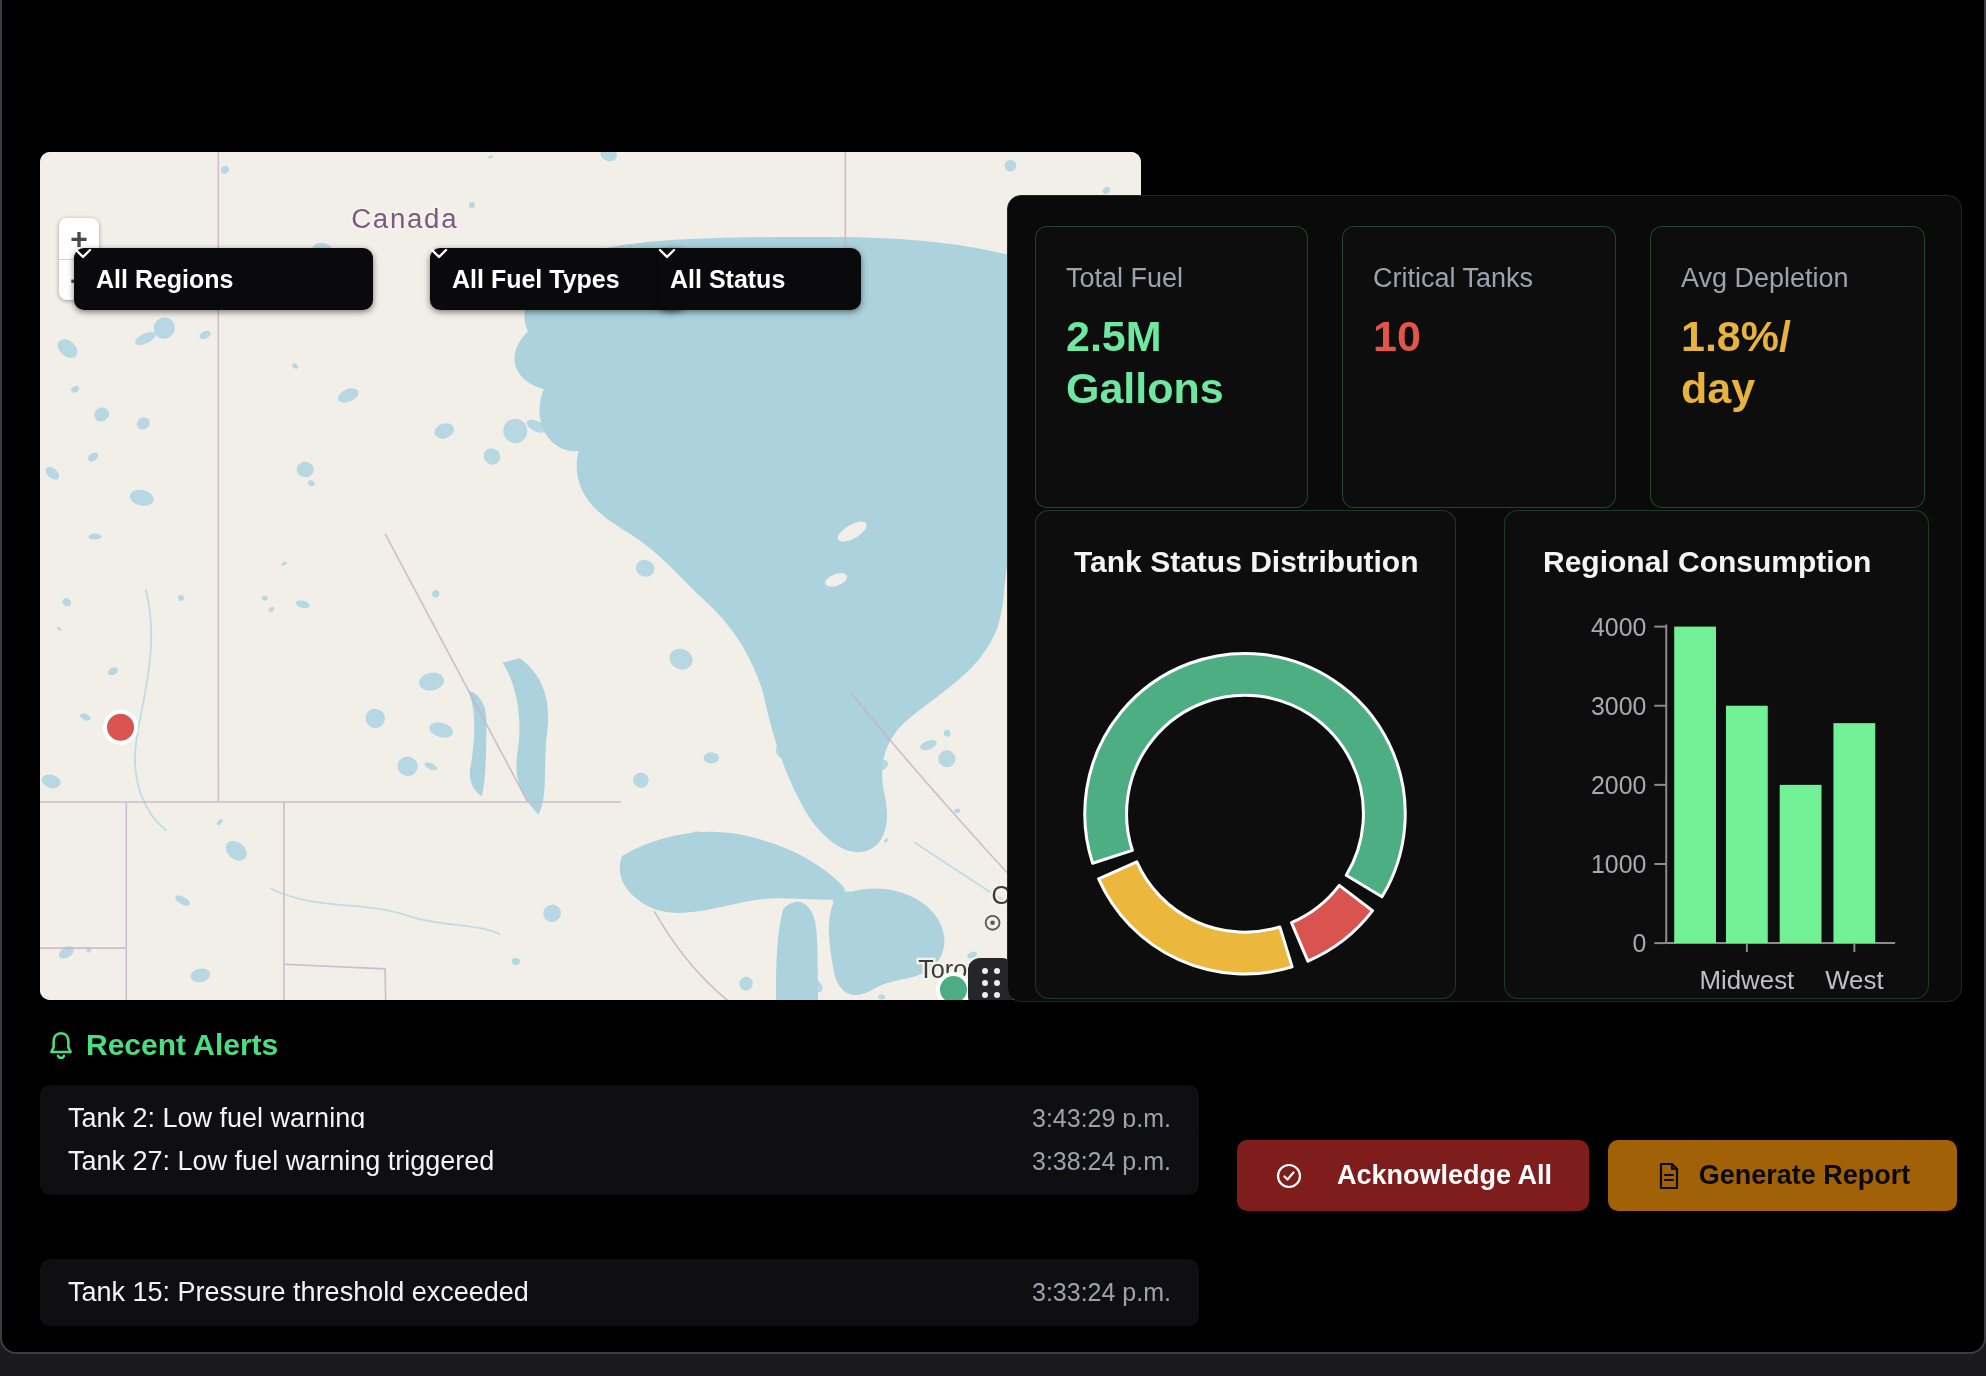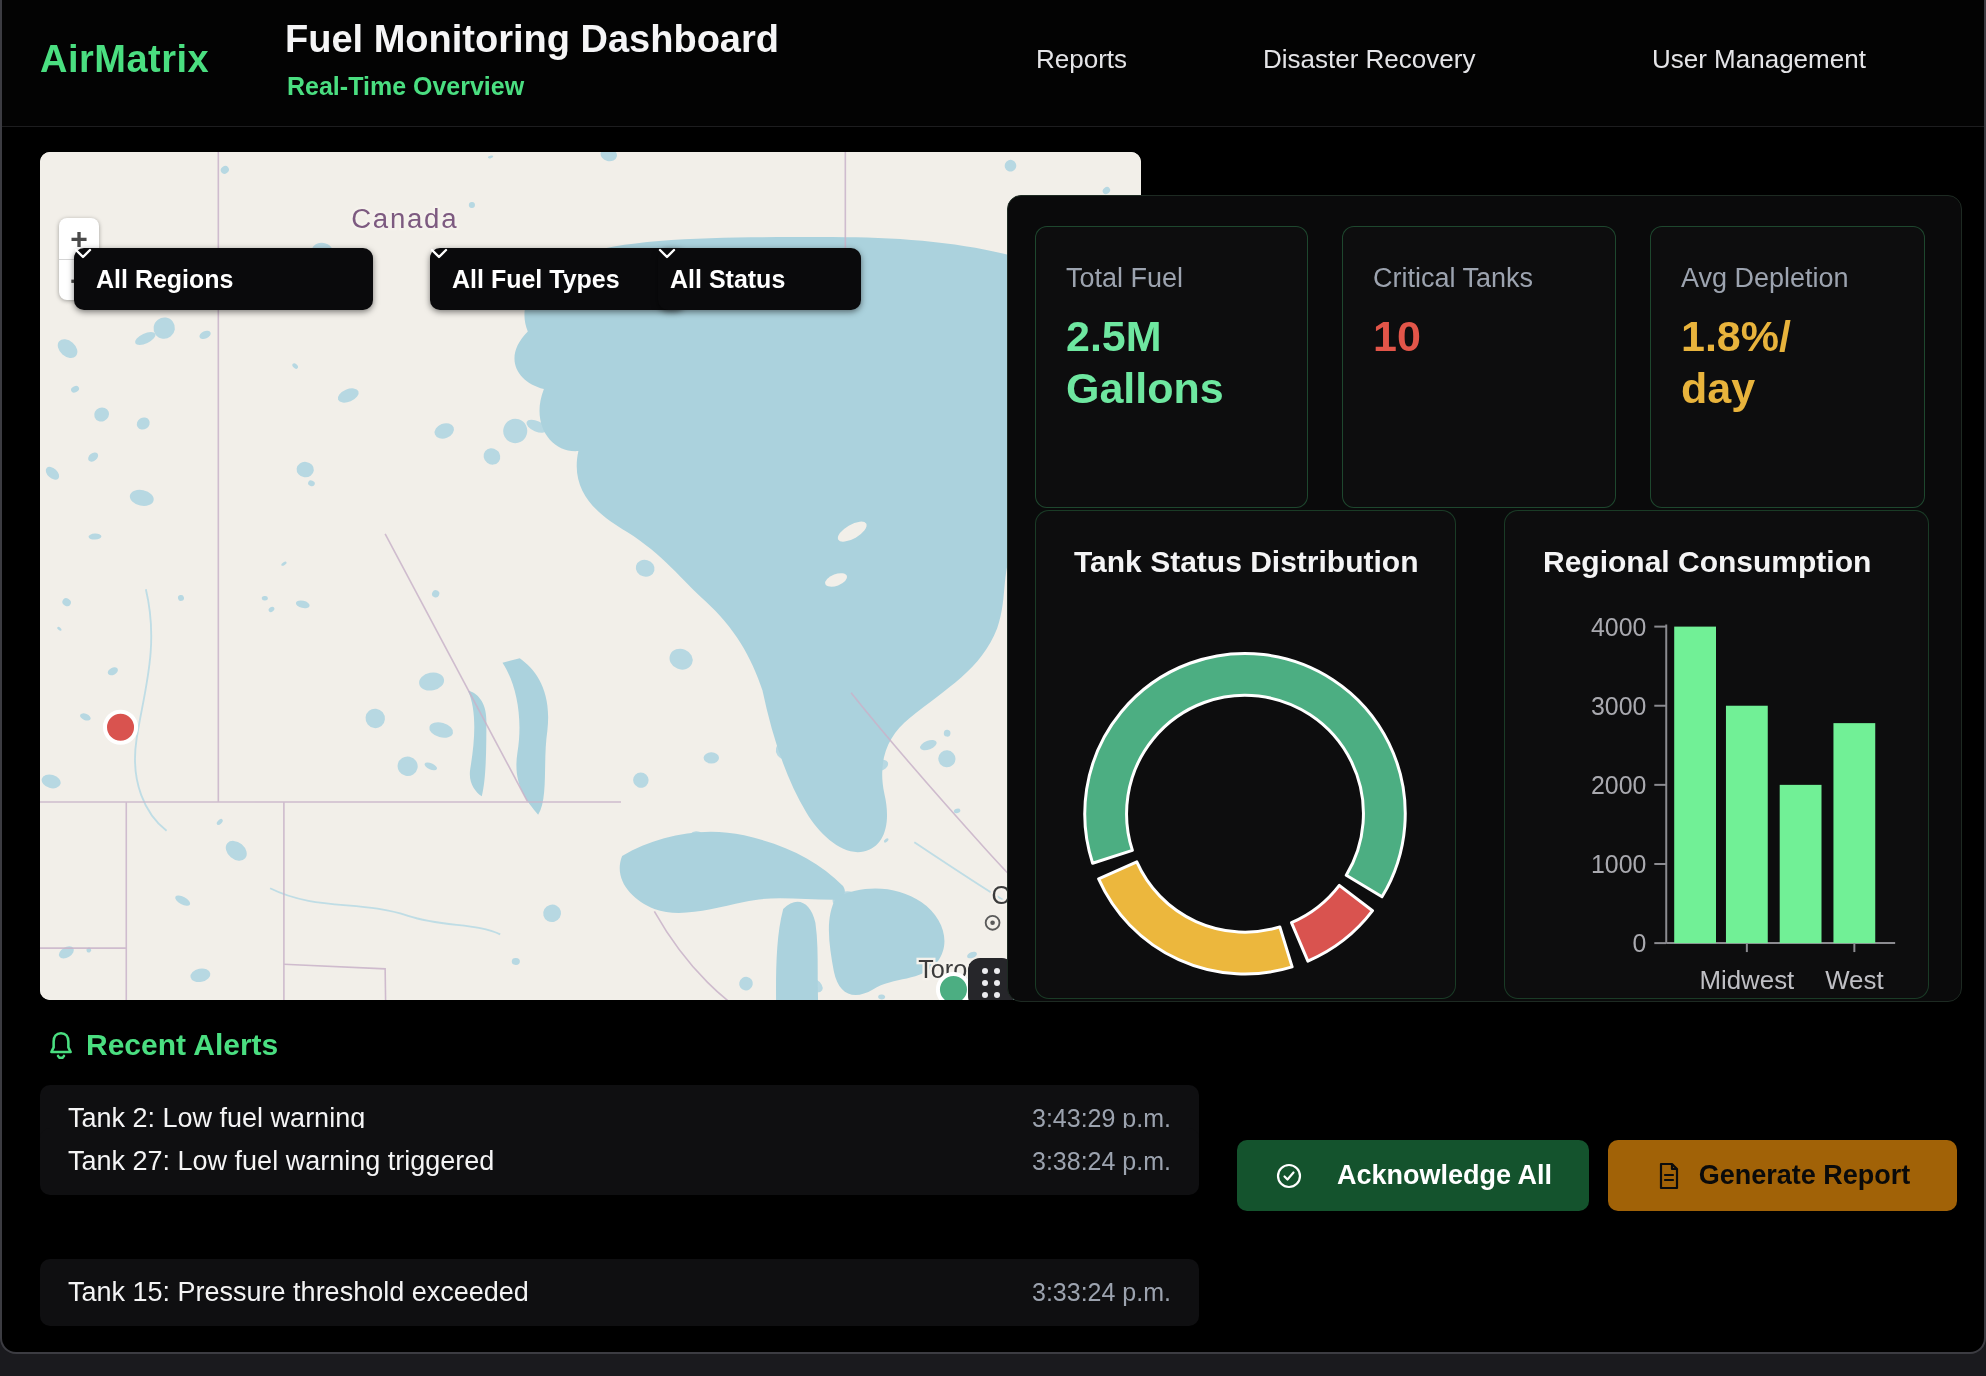--- a/index.html
+++ b/index.html
@@ -43,41 +43,31 @@
   
   .alerts-title{position:absolute;left:84px;top:1028px;font-size:30px;font-weight:bold;color:#4ade80;}
   .bell{position:absolute;left:42px;top:1028px;width:34px;height:36px;}
   .alert-row{position:absolute;left:38px;width:1159px;height:67px;background:#0f0f11;border-radius:10px;
              display:flex;align-items:center;justify-content:space-between;padding:0 28px;box-sizing:border-box;}
   .alert-text{font-size:27px;color:#f4f4f5;}
   .alert-time{font-size:25px;color:#9ca3af;}
 
   
   .btn{position:absolute;top:1140px;height:71px;border-radius:10px;display:flex;align-items:center;justify-content:center;gap:16px;cursor:pointer;border:none;}
-  .btn-ack{left:1235px;width:352px;background:#14532d;gap:33px;}
+  .btn-ack{left:1235px;width:352px;background:#7f1d1d;gap:33px;}
   .btn-ack span{font-size:27px;font-weight:600;color:#fff;}
   .btn-gen{left:1606px;width:349px;background:#a16207;}
   .btn-gen span{font-size:27px;font-weight:bold;color:#0a0a0a;}
 </style>
 </head>
 <body>
 
 <div class="stage">
  <div class="window">
 
-  <header>
-    <div class="logo">AirMatrix</div>
-    <div class="title">Fuel Monitoring Dashboard</div>
-    <div class="subtitle">Real-Time Overview</div>
-    <nav id="nav">
-          <span class="nav-item" style="left: 1034px;">Reports</span>
-          <span class="nav-item" style="left: 1261px;">Disaster Recovery</span>
-          <span class="nav-item" style="left: 1650px;">User Management</span>
-        </nav>
-  </header>
 
   <div class="map-card">
     <svg id="mapsvg" viewBox="0 0 957 848">
       <rect x="0" y="0" width="957" height="848" fill="#f2efe9"></rect>
       <g id="speckles">
             <ellipse cx="557.268363348674" cy="440.8062267303467" rx="10.234457850456238" ry="8.896091048272453" fill="#b7d8e2" transform="rotate(22 557.268363348674 440.8062267303467)"></ellipse>
             <ellipse cx="659.7878168821335" cy="441.90648460388184" rx="3.3664106130599976" ry="1.6139818437411555" fill="#b7d8e2" transform="rotate(-25 659.7878168821335 441.90648460388184)"></ellipse>
             <ellipse cx="275.006983011961" cy="845.4838829040527" rx="8.3936288356781" ry="7.158330314406965" fill="#b7d8e2" transform="rotate(-13 275.006983011961 845.4838829040527)"></ellipse>
             <ellipse cx="245.30713820457458" cy="88.67710494995117" rx="10.09512808918953" ry="9.690257349727103" fill="#b7d8e2" transform="rotate(30 245.30713820457458 88.67710494995117)"></ellipse>
             <ellipse cx="431.80993044376373" cy="238.43985176086426" rx="9.574207425117493" ry="4.5697057476384515" fill="#b7d8e2" transform="rotate(23 431.80993044376373 238.43985176086426)"></ellipse>

